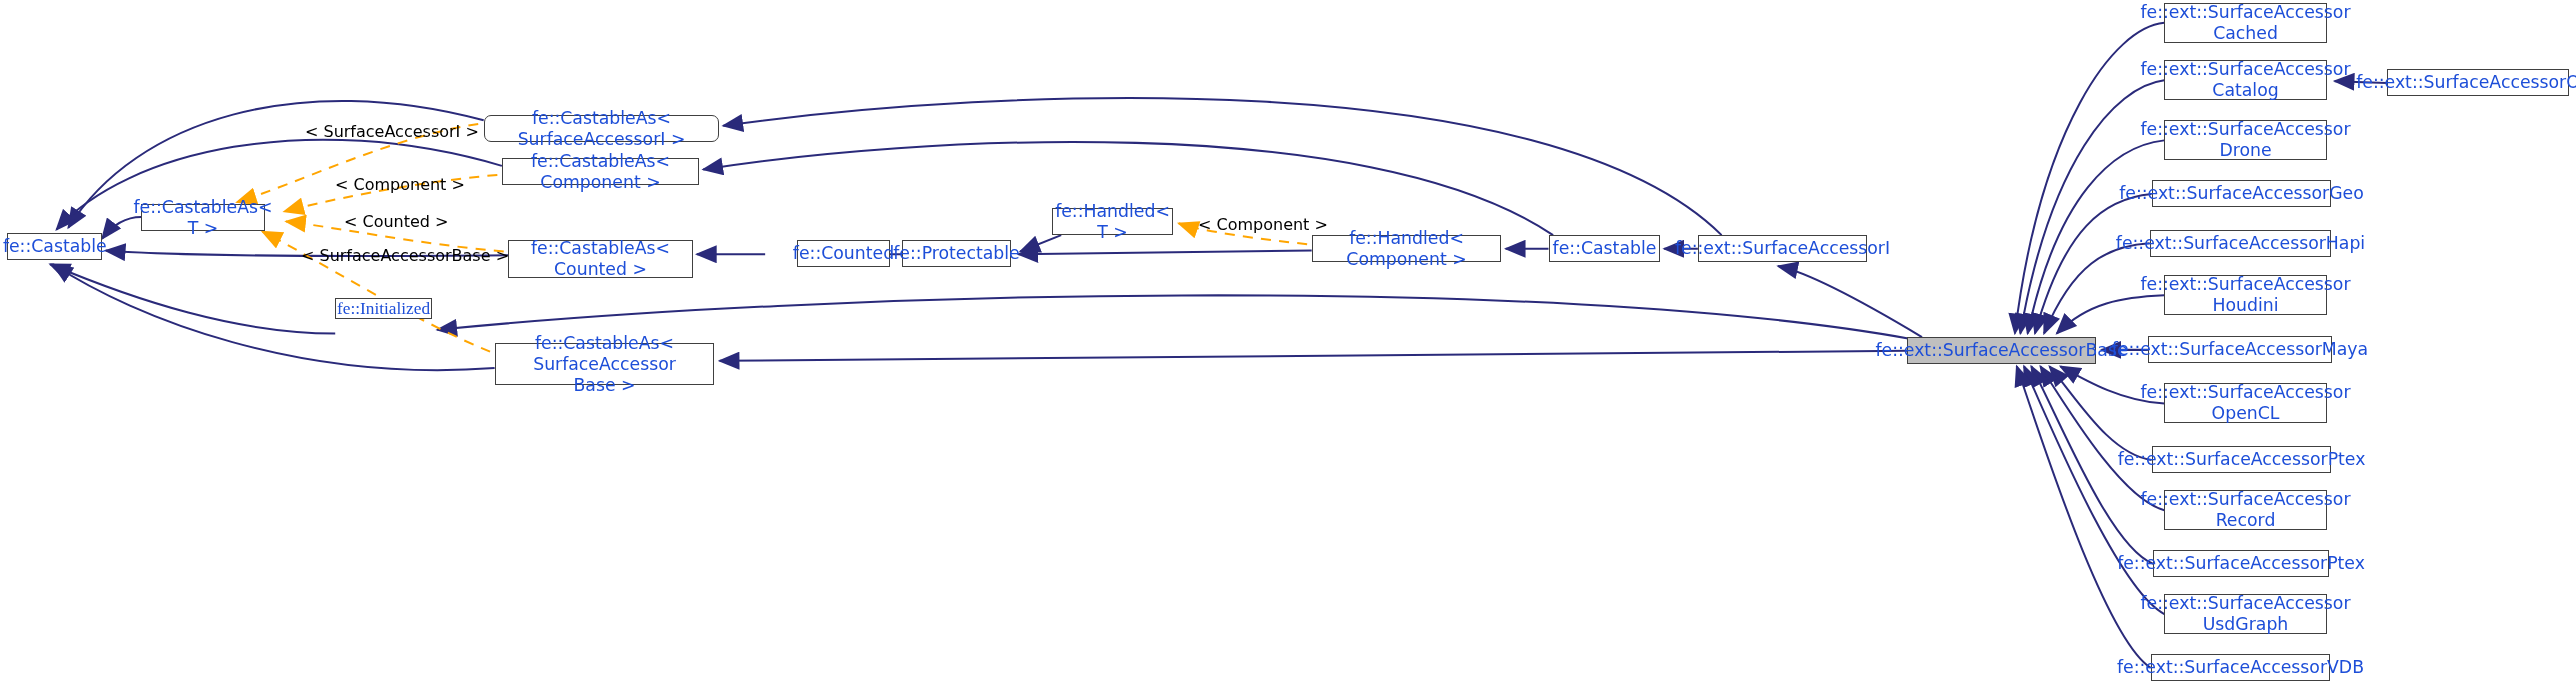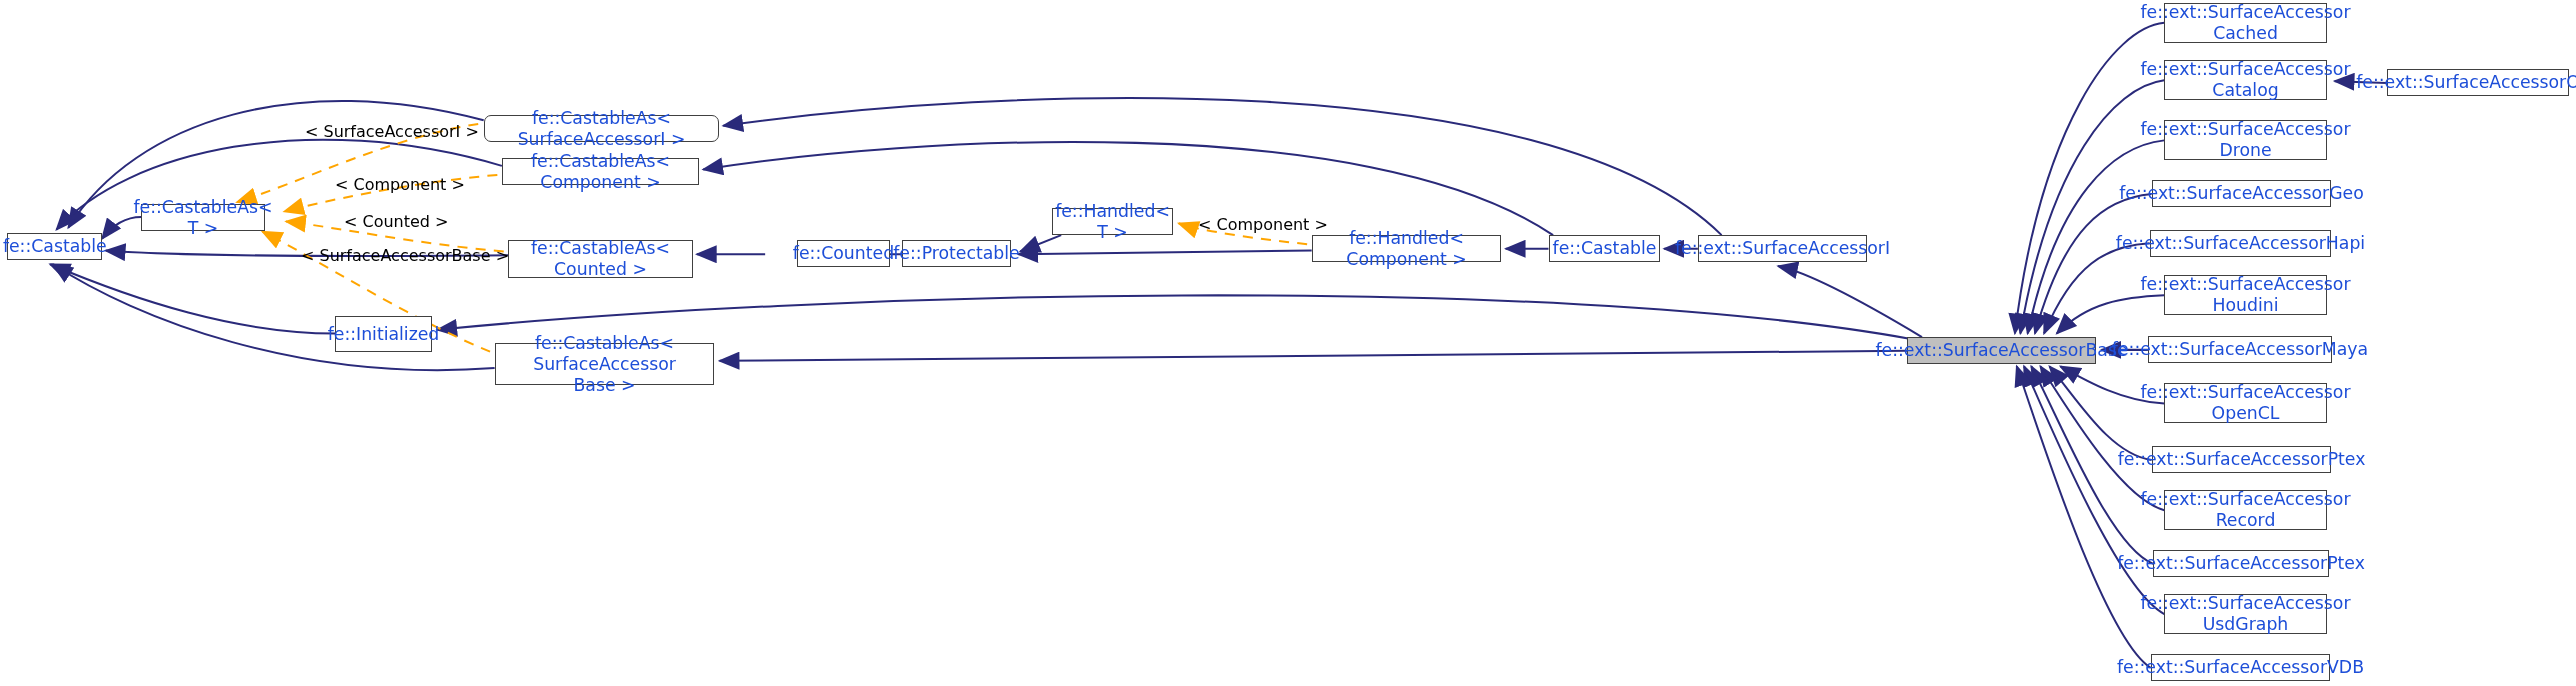--- a/index.html
+++ b/index.html
@@ -120,21 +120,21 @@
   </svg>
 
   <div id="node-host">
       <div class="node" style="left: 7.3px; top: 233px; width: 95px; height: 27px;">fe::Castable</div>
       <div class="node" style="left: 141px; top: 204px; width: 124px; height: 27px;">fe::CastableAs&lt; T &gt;</div>
       <div class="node" style="left: 484px; top: 115px; width: 235px; height: 27px; border-radius: 7px;">fe::CastableAs&lt; SurfaceAccessorI &gt;</div>
       <div class="node" style="left: 502px; top: 158px; width: 197px; height: 27px;">fe::CastableAs&lt; Component &gt;</div>
       <div class="node" style="left: 508px; top: 240px; width: 185px; height: 38px;">fe::CastableAs&lt; Counted &gt;</div>
       <div class="node" style="left: 495px; top: 343px; width: 219px; height: 42px;">fe::CastableAs&lt; SurfaceAccessor
 Base &gt;</div>
-      <div class="node" style="left: 335px; top: 316px; width: 97px; height: 36px;">fe::Initialized</div>
+      <div class="node" style="left: 335px; top: 298px; width: 97px; height: 21px; font-family: Liberation Serif, serif;">fe::Initialized</div>
       <div class="node" style="left: 765px; top: 240px; width: 93px; height: 27px; margin-left: 32px;">fe::Counted</div>
       <div class="node" style="left: 902px; top: 240px; width: 109px; height: 27px;">fe::Protectable</div>
       <div class="node" style="left: 1052px; top: 208px; width: 121px; height: 27px;">fe::Handled&lt; T &gt;</div>
       <div class="node" style="left: 1312px; top: 235px; width: 189px; height: 27px;">fe::Handled&lt; Component &gt;</div>
       <div class="node" style="left: 1549px; top: 235px; width: 111px; height: 27px;">fe::Castable</div>
       <div class="node" style="left: 1698px; top: 235px; width: 169px; height: 27px;">fe::ext::SurfaceAccessorI</div>
       <div class="node highlight" style="left: 1907px; top: 337px; width: 189px; height: 27px;">fe::ext::SurfaceAccessorBase</div>
       <div class="node" style="left: 2164px; top: 2.7px; width: 163px; height: 40px;">fe::ext::SurfaceAccessor
 Cached</div>
       <div class="node" style="left: 2164px; top: 60px; width: 163px; height: 40px;">fe::ext::SurfaceAccessor

